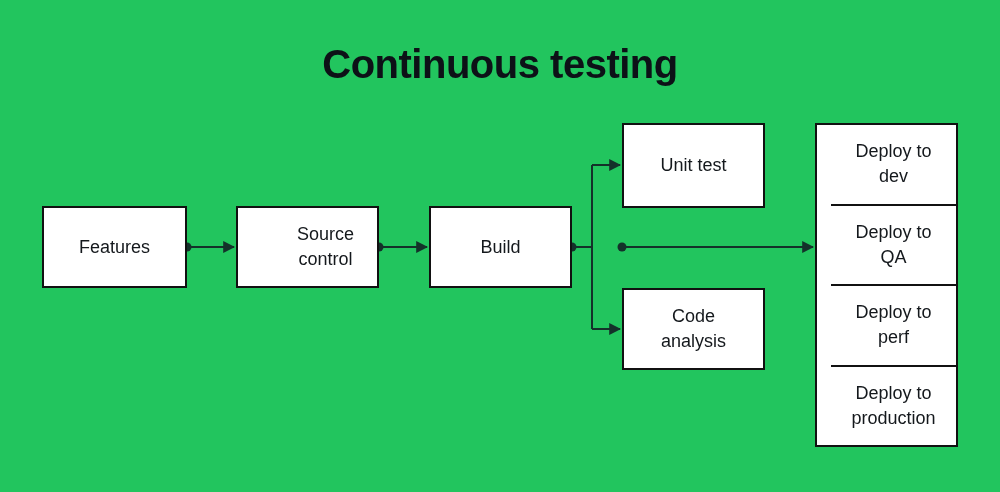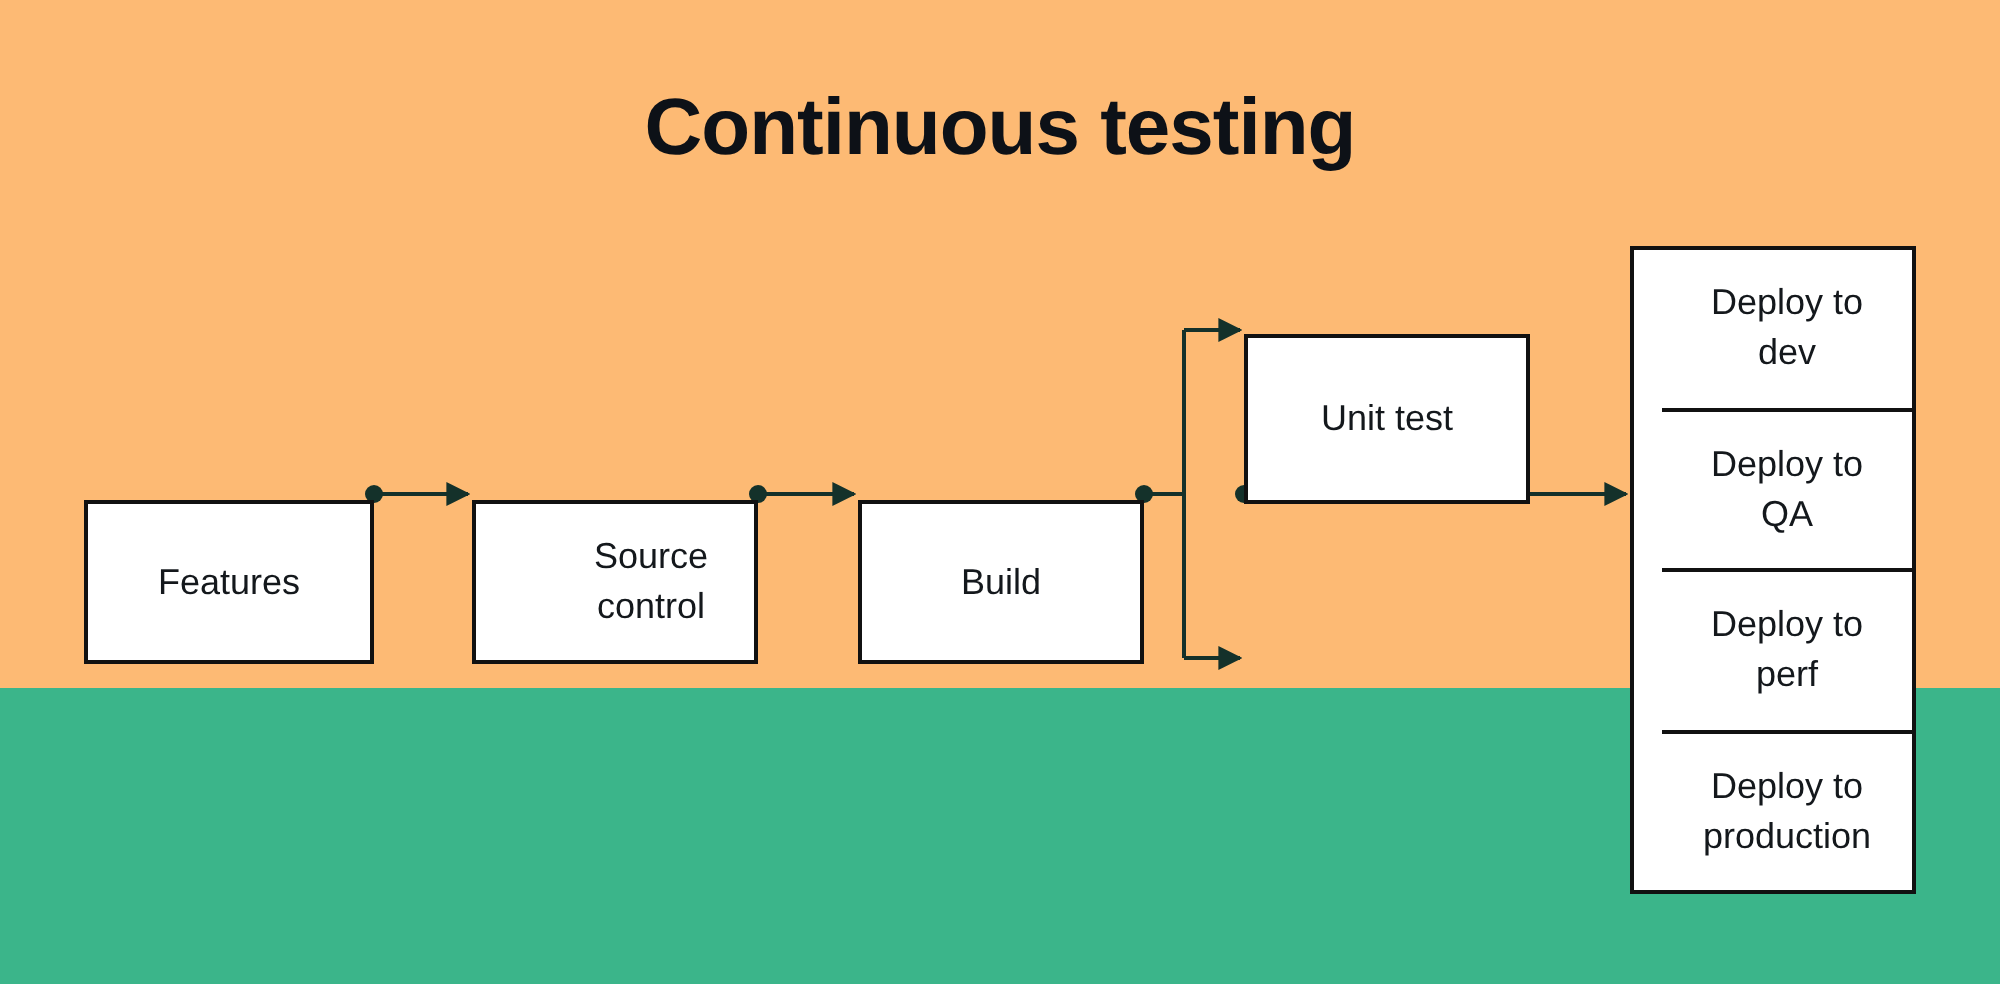--- a/index.html
+++ b/index.html
@@ -10,22 +10,22 @@
   body {
     width: 1000px;
     height: 492px;
     background: #3BB58A;
     font-family: "Liberation Sans", sans-serif;
     overflow: hidden;
   }
   #canvas {
     position: relative;
     width: 1000px;
-    height: 344px;
-    background: #fdba74;
+    height: 492px;
+    background: #22c55e;
   }
   #title {
     position: absolute;
     left: 0;
     top: 42px;
     width: 1000px;
     text-align: center;
     font-size: 40px;
     font-weight: bold;
     letter-spacing: -0.5px;
@@ -39,21 +39,20 @@
     box-sizing: border-box;
     display: flex;
     align-items: center;
     justify-content: center;
     text-align: center;
     font-size: 18px;
     line-height: 25px;
     color: #14181c;
     font-family: "Liberation Sans", sans-serif;
     white-space: pre-line;
-    margin-top: 44px;
   }
   .stack {
     position: absolute;
     left: 815px;
     top: 123px;
     width: 143px;
     height: 324px;
     box-sizing: border-box;
     border: 2px solid #111111;
     background: #ffffff;
@@ -137,20 +136,24 @@
   </div>
 
   <div class="node" style="left:429px;top:206px;width:143px;height:82px;">
     <span>Build</span>
   </div>
 
   <div class="node" style="left:622px;top:123px;width:143px;height:85px;">
     <span>Unit test</span>
   </div>
 
+  <div class="node" style="left:622px;top:288px;width:143px;height:82px;">
+    <span>Code
+analysis</span>
+  </div>
 
   <div class="stack">
     <div class="stack-cell">
       <span>Deploy to
 dev</span>
     </div>
     <div class="stack-cell">
       <span>Deploy to
 QA</span>
     </div>

